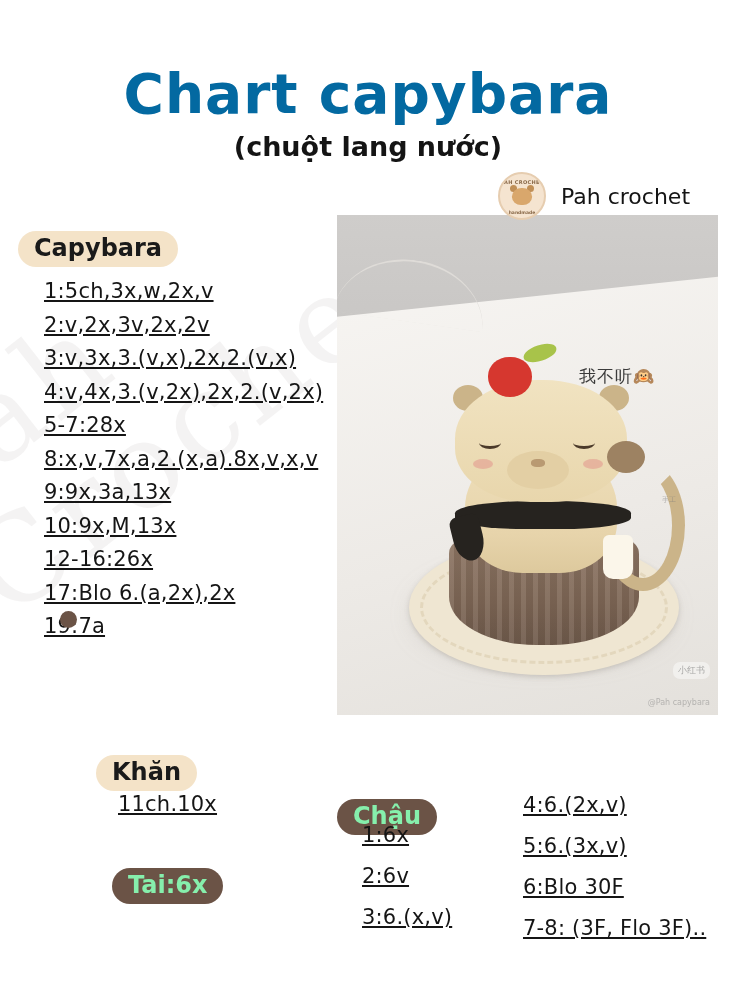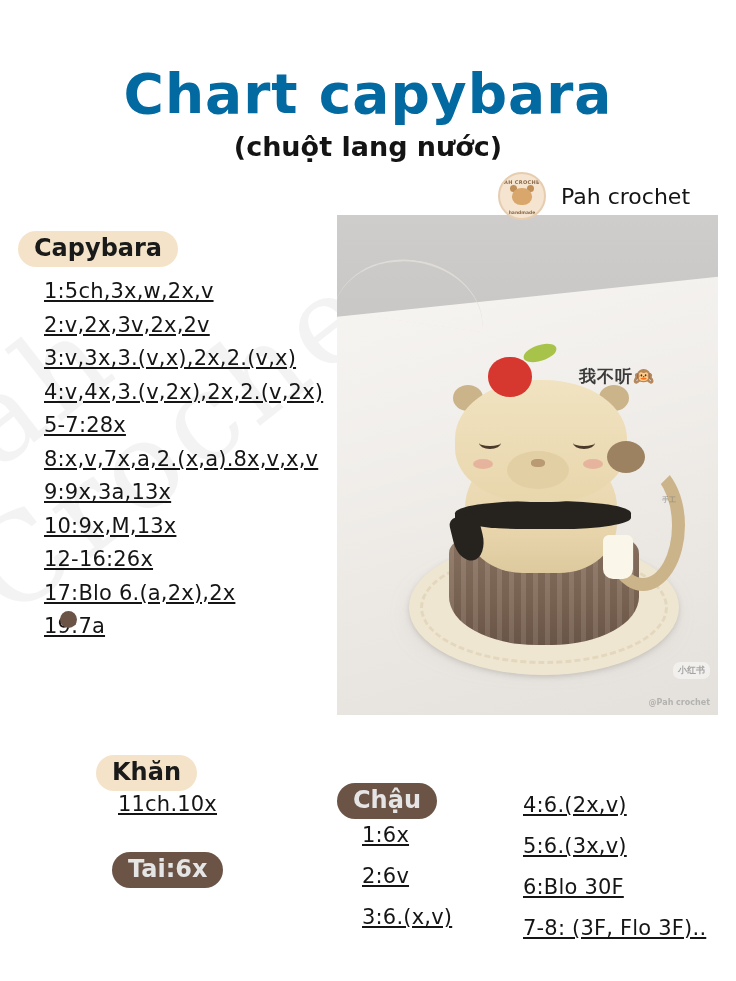--- a/index.html
+++ b/index.html
@@ -135,21 +135,22 @@
     font-size: 24px;
     font-weight: bold;
     white-space: nowrap;
   }
   .pill-cream {
     background: #f4e3c8;
     color: #1a1a1a;
   }
   .pill-brown {
     background: #6b5346;
-    color: #e5e5e5;
+    color: #86efac;
+    margin-top: 16px;
   }
   .pill-capybara { left: 18px; top: 231px; text-align: center; }
   .pill-khan     { left: 96px; top: 755px; }
   .pill-tai      { left: 112px; top: 852px; }
   .pill-chau     { left: 337px; top: 783px; }
 
   
   .rows {
     position: absolute;
     z-index: 3;
@@ -181,21 +182,20 @@
   
   .photo {
     position: absolute;
     left: 337px;
     top: 215px;
     width: 381px;
     height: 500px;
     overflow: hidden;
     z-index: 2;
     background: #d8d6d3;
-    font-weight: bold;
   }
   .photo-bg {
     position: absolute;
     inset: 0;
     background:
       linear-gradient(180deg, #cfcdcb 0%, #c9c7c5 22%, #e8e6e3 32%, #f2f0ed 60%, #ebe8e4 100%);
   }
   .photo-table {
     position: absolute;
     left: -40px;
@@ -479,21 +479,21 @@
   <div class="blush-r"></div>
   <div class="eye-l"></div>
   <div class="eye-r"></div>
   <div class="snout"></div>
   <div class="paw"></div>
   <div class="apple-leaf"></div>
   <div class="apple"></div>
   <div class="cn-text">我不听🙉</div>
   <div class="photo-note">手工</div>
   <div class="photo-stamp">小红书</div>
-  <div class="photo-stamp2">@Pah crochet</div>
+  <div class="photo-stamp2">@Pah capybara</div>
 </div>
 
 <div class="pill pill-cream pill-capybara">Capybara</div>
 <div class="dot-marker"></div>
 <div class="rows rows-capybara">
   <div>1:5ch,3x,w,2x,v</div>
   <div>2:v,2x,3v,2x,2v</div>
   <div>3:v,3x,3.(v,x),2x,2.(v,x)</div>
   <div>4:v,4x,3.(v,2x),2x,2.(v,2x)</div>
   <div>5-7:28x</div>

